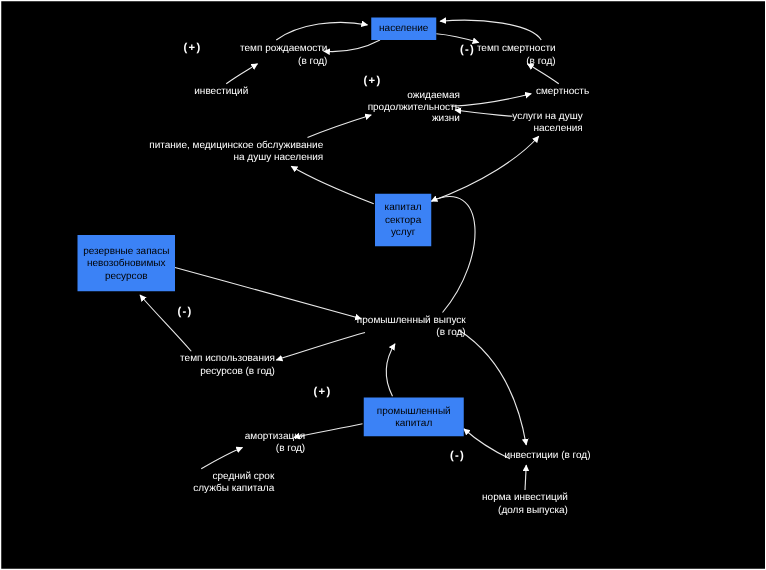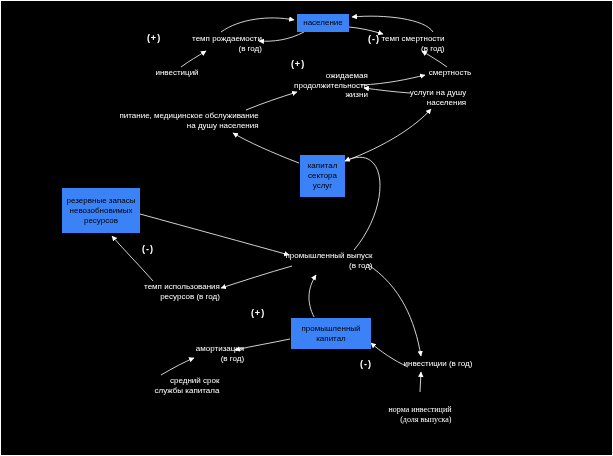--- a/index.html
+++ b/index.html
@@ -131,21 +131,21 @@
 ресурсов (в год)</div>
 
   <div class="lbl" style="left:207px; top:343px;margin-left:12px;">амортизация
 (в год)</div>
 
   <div class="lbl" style="left:154px; top:375px;margin-left:32px;">средний срок
 службы капитала</div>
 
   <div class="lbl" style="left:405px; top:358px;margin-left:32px;">инвестиции (в год)</div>
 
-  <div class="lbl" style="left:419px; top:404px;font-family:Liberation Serif, serif;">норма инвестиций
+  <div class="lbl" style="left:419px; top:392px;">норма инвестиций
 (доля выпуска)</div>
 
   <div class="sign" style="left:153px; top:37px;">(+)</div>
 
   <div class="sign" style="left:373px; top:38px;">(-)</div>
 
   <div class="sign" style="left:297px; top:63px;">(+)</div>
 
   <div class="sign" style="left:147px; top:248px;">(-)</div>
 

